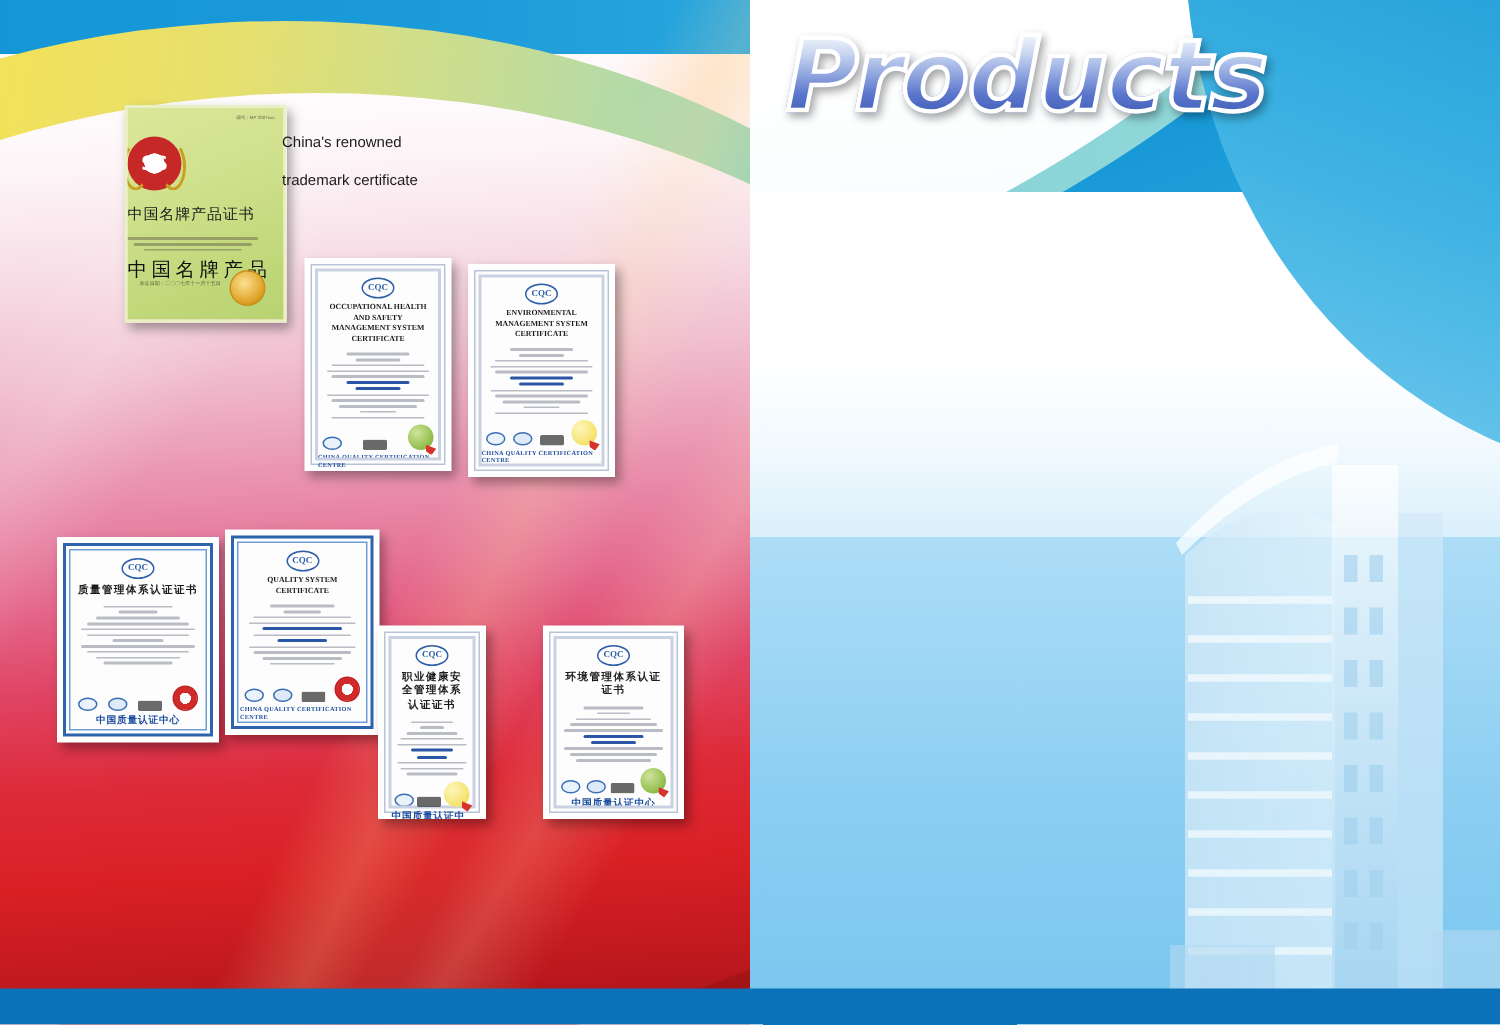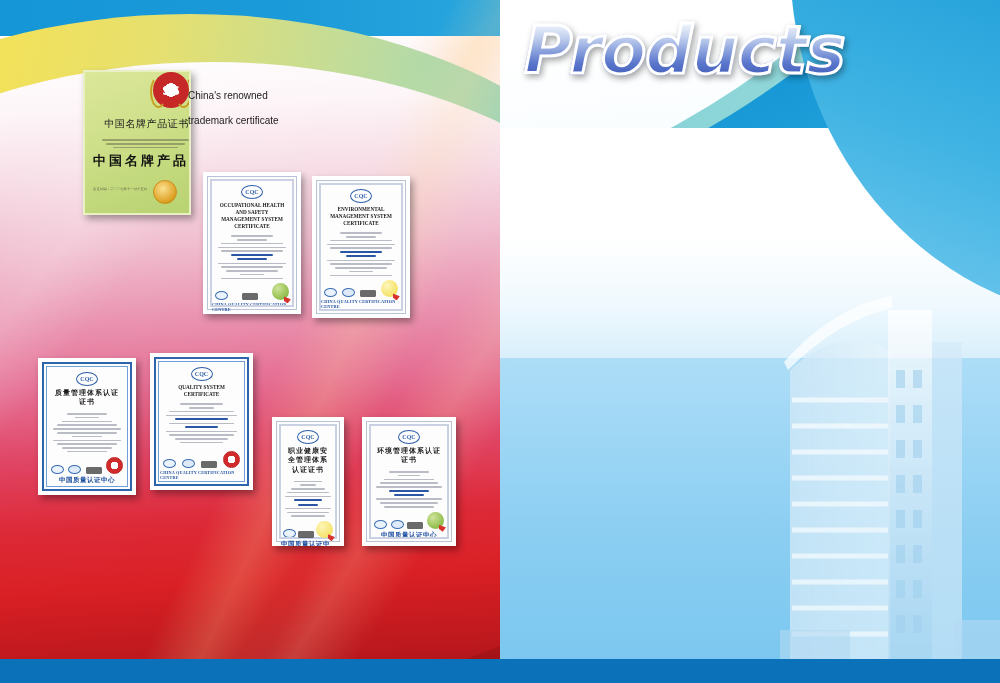--- a/index.html
+++ b/index.html
@@ -204,21 +204,21 @@
   .cert.blueframe .cert-orn { border: 1px solid #6f9fd6; }
 
   
   #cert-trademark {
     left: 83px; top: 70px; width: 108px; height: 145px;
     background: linear-gradient(160deg, #dbe79a 0%, #cfe08b 40%, #c3d97d 70%, #b8d271 100%);
     border: 2px solid #e9f0c4;
   }
   .tm-wrap {
     position: absolute; inset: 0; display: flex; flex-direction: column;
-    align-items: flex-end; padding-top: 0;
+    align-items: flex-start; padding-top: 19px;
   }
   .tm-emblem {
     width: 36px; height: 36px; border-radius: 50%;
     background: radial-gradient(circle at 50% 50%, #fff 0 26%, #c62828 27% 74%, #8e1b1b 75% 100%);
     display: flex; align-items: center; justify-content: center;
     position: relative;
   }
   .tm-emblem::before, .tm-emblem::after {
     content: ""; position: absolute; top: 4px; width: 13px; height: 28px;
     border: 2px solid #c8a020; border-radius: 50%;
@@ -226,35 +226,35 @@
   .tm-emblem::before { left: -3px; border-right-color: transparent; border-top-color: transparent; }
   .tm-emblem::after { right: -3px; border-left-color: transparent; border-top-color: transparent; }
   .tm-emblem span {
     color: #ffffff; font-size: 13px; font-weight: bold;
     font-family: "DejaVu Sans", sans-serif; line-height: 1;
   }
   .tm-title { font-size: 10px; color: #1a1a1a; margin-top: 9px; letter-spacing: .6px;
               font-family: "Liberation Serif", serif; }
   .tm-body { width: 84%; margin-top: 6px; }
   .tm-body .cl { background: #7d7f58; opacity: .65; }
-  .tm-big { font-size: 13px; color: #111; letter-spacing: 3px; margin-top: 1px; font-weight: 700;
+  .tm-big { font-size: 13px; color: #111; letter-spacing: 3px; margin-top: 1px; font-weight: 400;
             font-family: "Liberation Serif", serif; }
   .tm-seal {
     position: absolute; right: 12px; bottom: 9px; width: 24px; height: 24px; border-radius: 50%;
     background: radial-gradient(circle at 40% 35%, #fbe08f, #dd9f22 70%, #a9700b);
     border: 1px solid #c98f18;
   }
   .tm-code { position: absolute; right: 6px; top: 4px; font-size: 3px; color: #6b6b4a; }
   .tm-foot { position: absolute; left: 8px; bottom: 22px; font-size: 3.4px; color: #5e6042; }
 
   #cert-ohs { left: 203px; top: 172px; width: 98px; height: 142px; }
   #cert-env { left: 312px; top: 176px; width: 98px; height: 142px; }
-  #cert-qms-cn { left: 38px; top: 358px; width: 98px; height: 137px; }
+  #cert-qms-cn { left: 38px; top: 358px; width: 108px; height: 137px; }
   #cert-qsc-en { left: 150px; top: 353px; width: 103px; height: 137px; }
-  #cert-ohs-cn { left: 272px; top: 417px; width: 72px; height: 129px; }
+  #cert-ohs-cn { left: 252px; top: 417px; width: 72px; height: 129px; }
   #cert-env-cn { left: 362px; top: 417px; width: 94px; height: 129px; }
 
   .label-block { position: absolute; }
   .lbl-en { font-size: 10px; color: #1b1b1b; line-height: 1.45; white-space: nowrap; margin-top: 10px; }
   #trademark-label { left: 188px; top: 79px; }
 </style>
 </head>
 <body>
 
 <div class="page">

